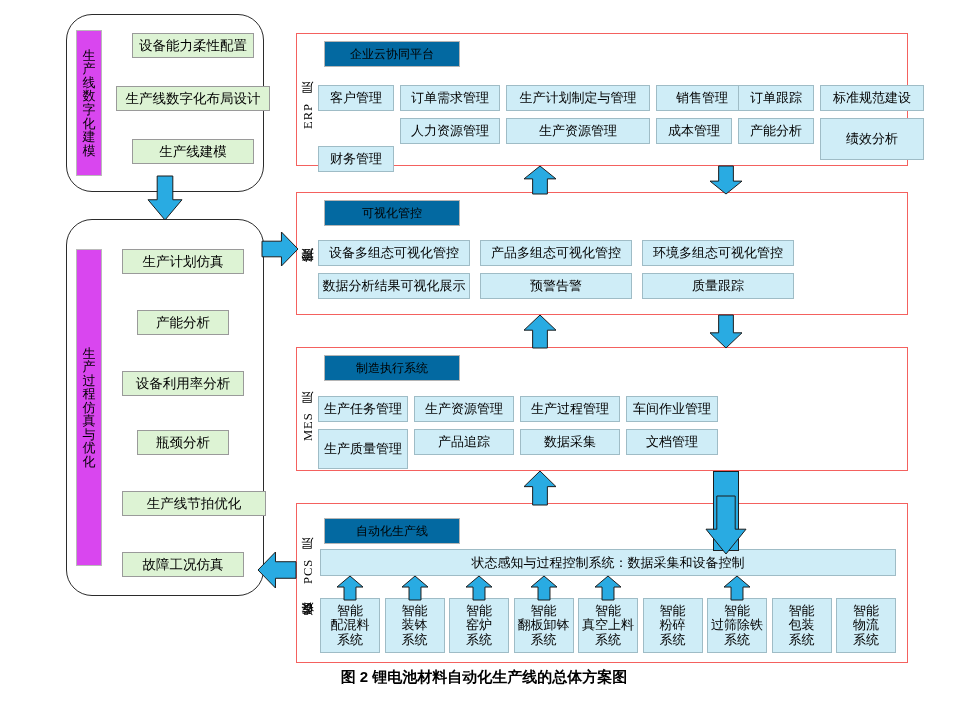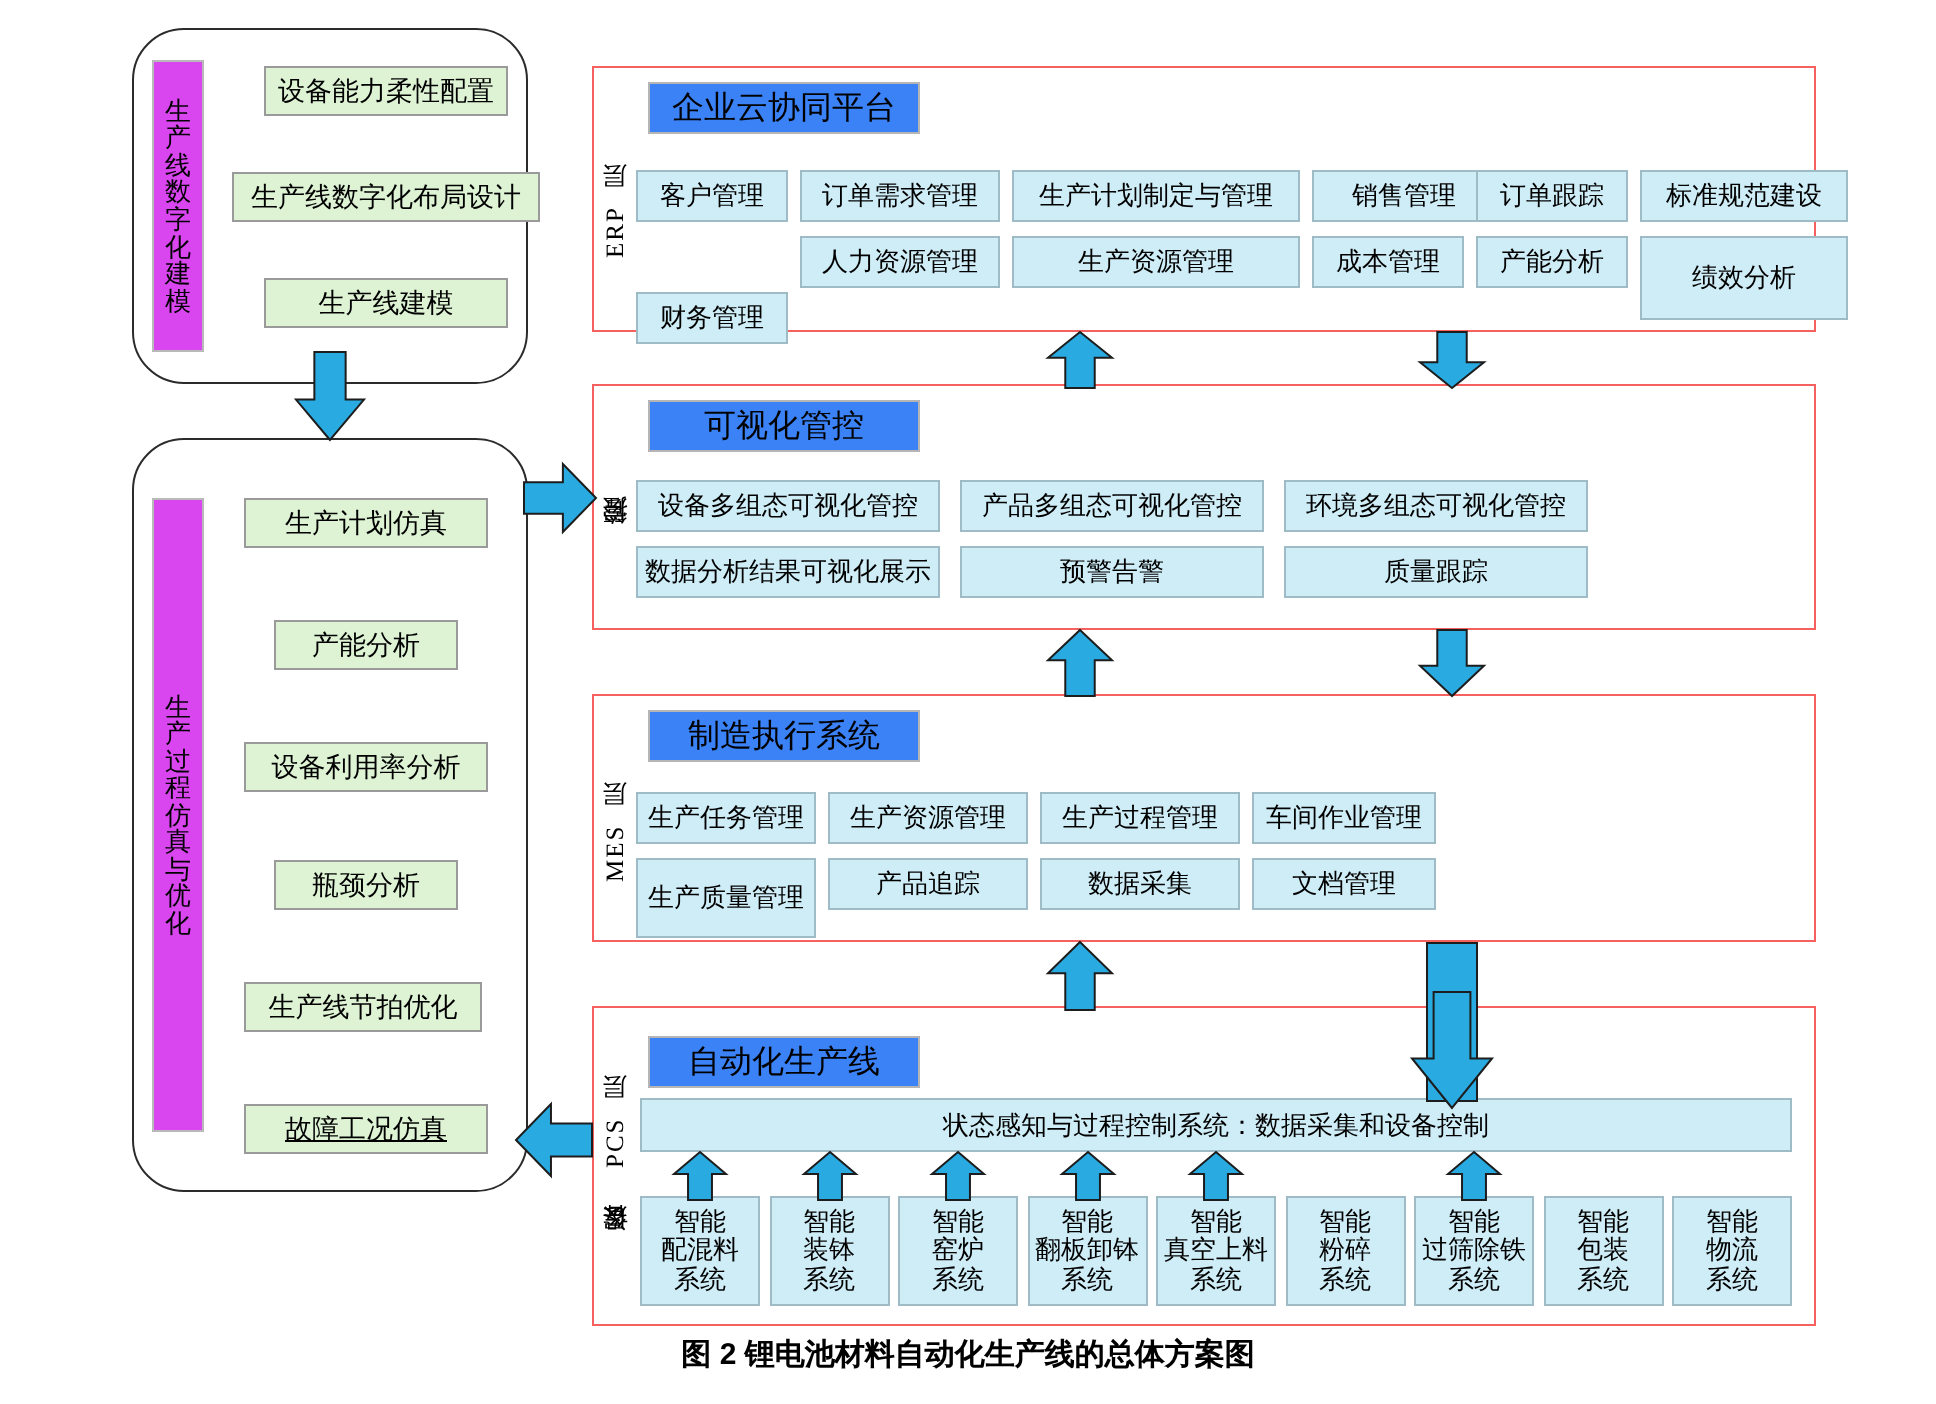--- a/index.html
+++ b/index.html
@@ -55,26 +55,26 @@
   }
 
   
   .layer-box {
     border: 1.2px solid #F4615E;
     background: #ffffff;
   }
 
   
   .orange-chip {
-    background: #3b82f6;
+    background: #0369a1;
     border: 1px solid #b5b5b5;
     display: flex;
     align-items: center;
     justify-content: center;
-    font-size: 16px;
+    font-size: 12px;
     color: #000;
     white-space: nowrap;
   }
 
   
   .blue-box {
     background: #CFEDF7;
     border: 1px solid #9fbcc6;
     display: flex;
     align-items: center;
@@ -127,22 +127,22 @@
     <div class="green-box abs" style="left: 116px; top: 86px; width: 154px; height: 25px;">生产线数字化布局设计</div>
     <div class="green-box abs" style="left: 132px; top: 139px; width: 122px; height: 25px;">生产线建模</div>
     <div class="round-panel abs" style="left: 66px; top: 219px; width: 198px; height: 377px;"></div>
     <div class="orange-spine abs" style="left: 76px; top: 249px; width: 26px; height: 317px;">
       <span>生产过程仿真与优化</span>
     </div>
     <div class="green-box abs" style="left: 122px; top: 249px; width: 122px; height: 25px;">生产计划仿真</div>
     <div class="green-box abs" style="left: 137px; top: 310px; width: 92px; height: 25px;">产能分析</div>
     <div class="green-box abs" style="left: 122px; top: 371px; width: 122px; height: 25px;">设备利用率分析</div>
     <div class="green-box abs" style="left: 137px; top: 430px; width: 92px; height: 25px;">瓶颈分析</div>
-    <div class="green-box abs" style="left: 122px; top: 491px; width: 119px; height: 25px;">生产线节拍优化</div>
-    <div class="green-box abs" style="left: 122px; top: 552px; width: 122px; height: 25px; text-decoration: underline;">故障工况仿真</div>
+    <div class="green-box abs" style="left: 122px; top: 491px; width: 144px; height: 25px;">生产线节拍优化</div>
+    <div class="green-box abs" style="left: 122px; top: 552px; width: 122px; height: 25px;">故障工况仿真</div>
     <svg class="arrow-svg" width="34" height="44" viewBox="0 0 34 44" style="left: 148px; top: 176px;">
       <polygon points="17,44 0,23.759999999999998 9.18,23.759999999999998 9.18,0 24.82,0 24.82,23.759999999999998 34,23.759999999999998" fill="#29ABE2" stroke="#1d1d1d" stroke-width="1"></polygon>
     </svg>
     <div class="layer-box abs" style="left: 296px; top: 33px; width: 612px; height: 133px;"></div>
     <div class="vlabel abs" style="left: 299px; top: 80px; width: 18px; height: 72px;">ERP层</div>
     <div class="orange-chip abs" style="left: 324px; top: 41px; width: 136px; height: 26px;">企业云协同平台</div>
     <div class="blue-box abs" style="left: 318px; top: 85px; width: 76px; height: 26px;">客户管理</div>
     <div class="blue-box abs" style="left: 400px; top: 85px; width: 100px; height: 26px;">订单需求管理</div>
     <div class="blue-box abs" style="left: 506px; top: 85px; width: 144px; height: 26px;">生产计划制定与管理</div>
     <div class="blue-box abs" style="left: 656px; top: 85px; width: 92px; height: 26px;">销售管理</div>

